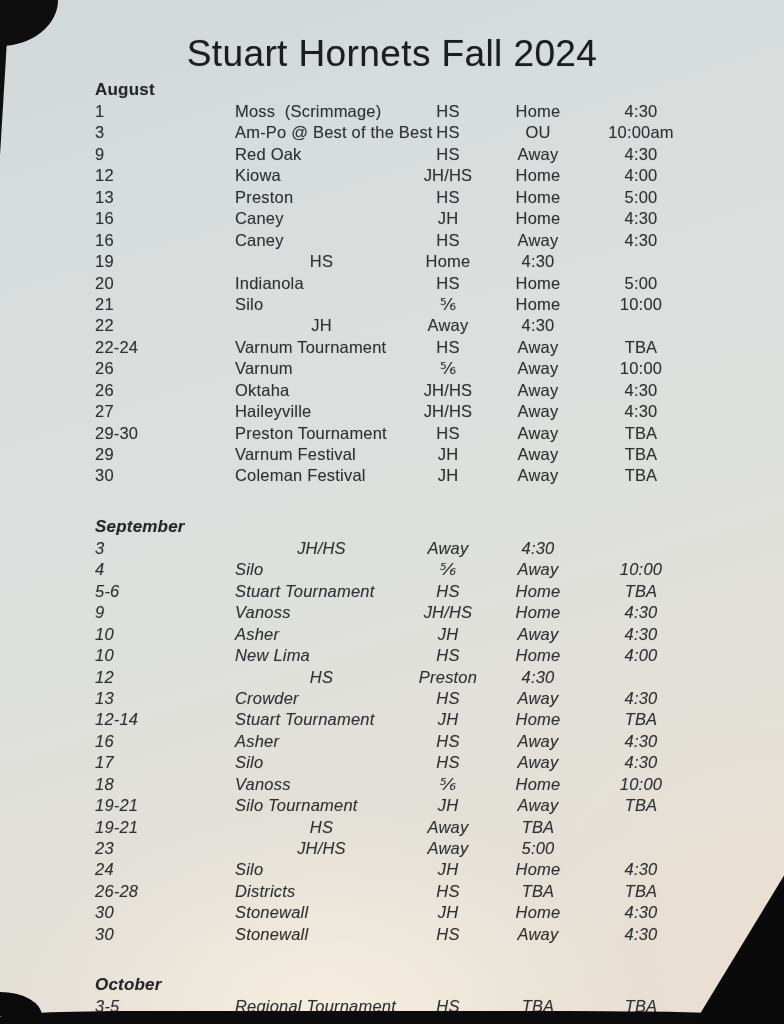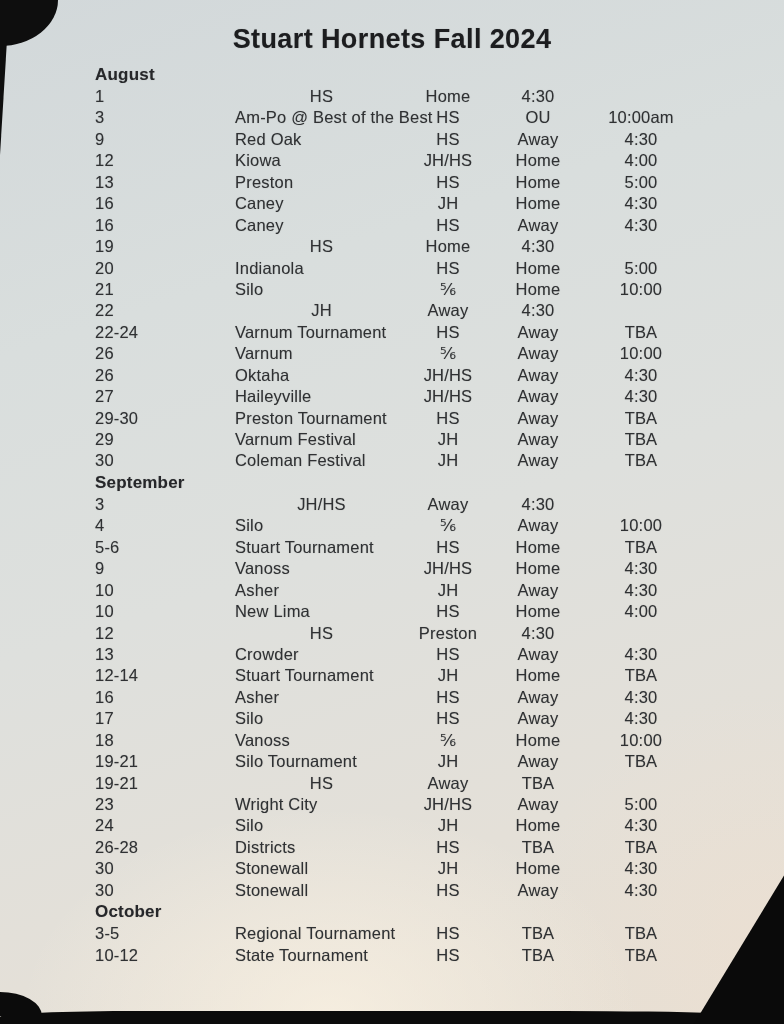--- a/index.html
+++ b/index.html
@@ -18,37 +18,39 @@
   .paper {
     position: absolute;
     inset: 0;
     background:
       radial-gradient(ellipse 55% 28% at 42% 99%, rgba(252,243,227,0.70), rgba(252,243,227,0) 72%),
       radial-gradient(ellipse 45% 35% at 98% 92%, rgba(240,224,208,0.45), rgba(240,224,208,0) 70%),
       linear-gradient(162deg, #d2d8da 0%, #d9dedd 28%, #dee0dd 52%, #e4e0d8 78%, #e7dfd3 100%);
     color: #2f3133;
   }
   .title {
-    margin-top: 21px;
+    margin-top: 36px;
     text-align: center;
-    font-size: 27px;
+    font-size: 37px;
     line-height: 36px;
-    font-weight: 700;
+    font-weight: 400;
     letter-spacing: 0.4px;
     color: #1c1d1f;
     text-shadow: 0 0 1px rgba(40,40,40,0.35);
   }
   #schedule {
     margin-top: 7px;
     padding-left: 95px;
     font-size: 16.5px;
     letter-spacing: 0.2px;
     text-shadow: 0 0 1px rgba(55,55,55,0.30);
   }
   .section:not(:first-child) {
+    margin-top: 29px;
+    font-style: italic;
   }
   .month {
     font-weight: 700;
     font-size: 17px;
     height: 22px;
     line-height: 22px;
     color: #26272a;
   }
   .row {
     display: grid;
@@ -100,20 +102,21 @@
 <body>
 
 <div class="photo">
   <div class="paper">
     <div class="title">Stuart Hornets Fall 2024</div>
     <div id="schedule">
         <div class="section">
           <div class="month">August</div>
           <div class="row">
             <div class="cell c-date">1</div>
+            <div class="cell c-opponent">Moss  (Scrimmage)</div>
             <div class="cell c-level">HS</div>
             <div class="cell c-location">Home</div>
             <div class="cell c-time">4:30</div>
           </div>
           <div class="row">
             <div class="cell c-date">3</div>
             <div class="cell c-opponent">Am-Po @ Best of the Best</div>
             <div class="cell c-level">HS</div>
             <div class="cell c-location">OU</div>
             <div class="cell c-time">10:00am</div>
@@ -321,21 +324,20 @@
             <div class="cell c-time">TBA</div>
           </div>
           <div class="row">
             <div class="cell c-date">19-21</div>
             <div class="cell c-level">HS</div>
             <div class="cell c-location">Away</div>
             <div class="cell c-time">TBA</div>
           </div>
           <div class="row">
             <div class="cell c-date">23</div>
-            <div class="cell c-opponent">Wright City</div>
             <div class="cell c-level">JH/HS</div>
             <div class="cell c-location">Away</div>
             <div class="cell c-time">5:00</div>
           </div>
           <div class="row">
             <div class="cell c-date">24</div>
             <div class="cell c-opponent">Silo</div>
             <div class="cell c-level">JH</div>
             <div class="cell c-location">Home</div>
             <div class="cell c-time">4:30</div>

